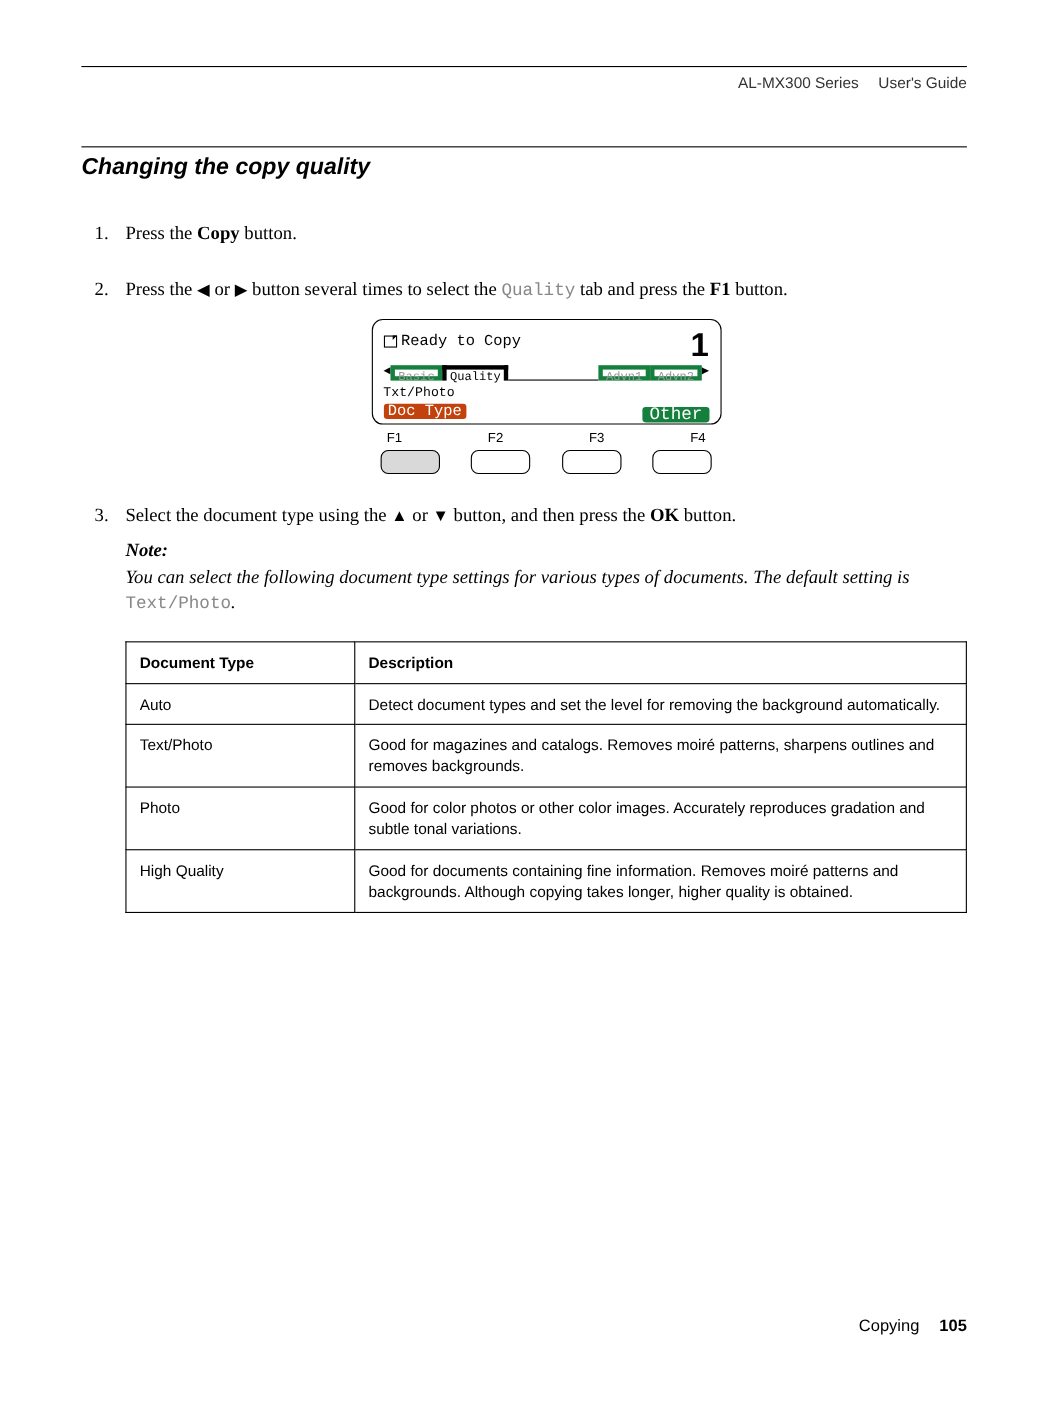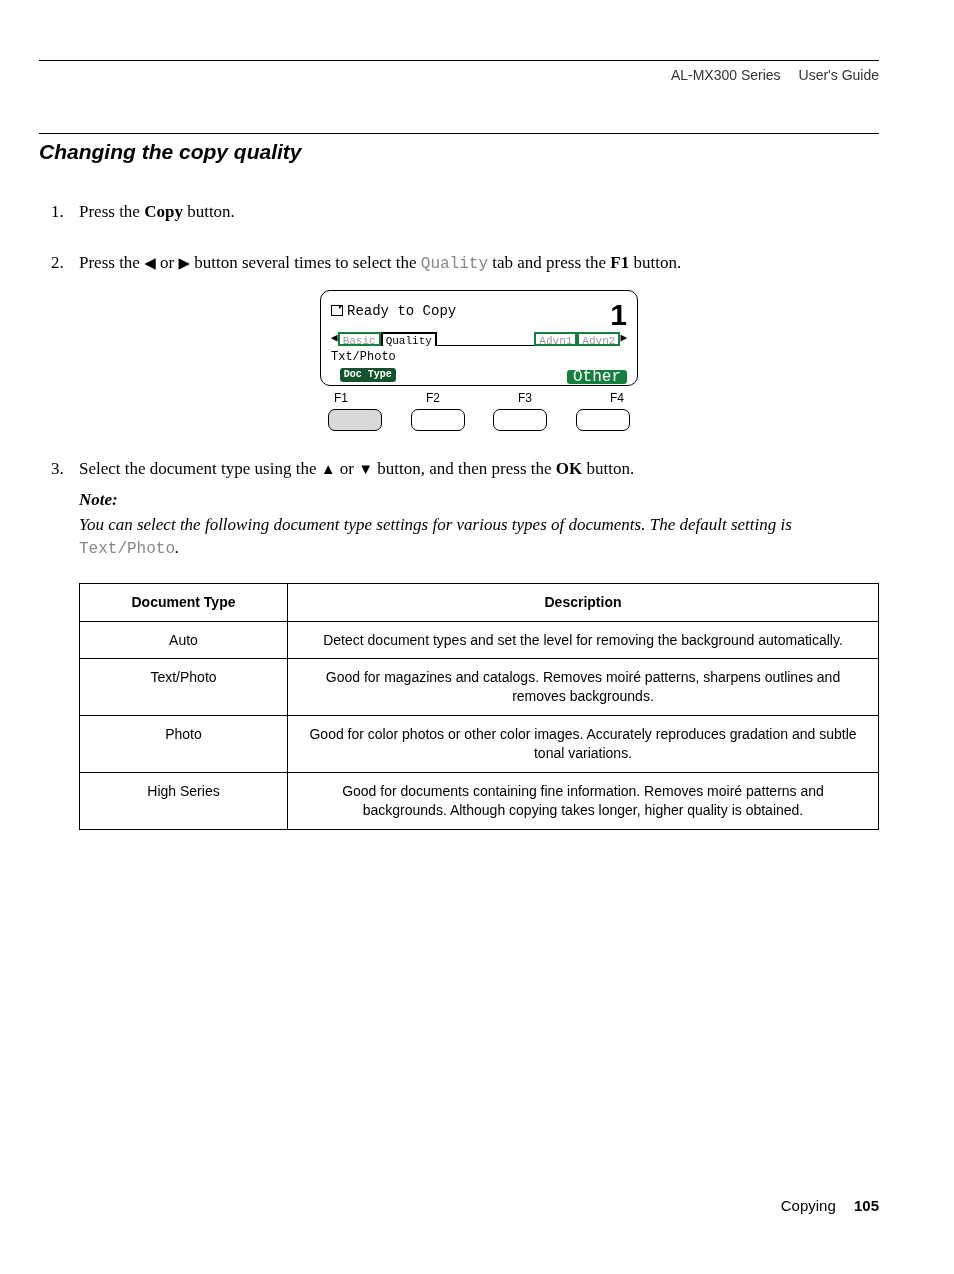--- a/index.html
+++ b/index.html
@@ -5,21 +5,21 @@
   * { box-sizing: border-box; margin: 0; padding: 0; }
   body {
     font-family: "Times New Roman", Georgia, serif;
     color: #000;
     background: #fff;
     width: 954px;
     height: 1274px;
     position: relative;
   }
   .page {
-    padding: 60px 75px 0 39px;
+    padding: 60px 75px 0 74px;
   }
   .header-line {
     border-top: 1px solid #000;
     margin-bottom: 6px;
   }
   .header-text {
     text-align: right;
     font-family: Arial, Helvetica, sans-serif;
     font-size: 14px;
     color: #333;
@@ -68,21 +68,20 @@
     color: #888;
     font-size: 16px;
   }
 
   
   .figure-wrap {
     display: flex;
     justify-content: center;
     margin-top: 14px;
     margin-bottom: 10px;
-    text-align: right;
   }
   .panel-outer {
     width: 318px;
   }
   .lcd {
     border: 1.5px solid #000;
     border-radius: 10px;
     padding: 10px 10px 8px 10px;
     font-family: "Courier New", monospace;
     font-size: 14px;
@@ -118,21 +117,21 @@
   }
   .tabrow {
     display: flex;
     align-items: center;
     gap: 0;
     margin-top: 10px;
     font-size: 12px;
   }
   .tabrow .tri { font-size: 11px; }
   .tab {
-    border: 2px solid #15803d;
+    border: 4px solid #15803d;
     padding: 0 3px;
     color: #999;
     line-height: 14px;
     height: 14px;
     font-size: 11px;
   }
   .tab.active {
     border-color: #000;
     color: #000;
     border-bottom: none;
@@ -144,28 +143,27 @@
     height: 14px;
   }
   .below-tabs {
     display:flex;
     justify-content: space-between;
     align-items: flex-end;
     margin-top: 2px;
     font-size: 12px;
   }
   .doc-type-badge {
-    background: #14532d;
+    background: #c2410c;
     color: #fff;
     padding: 0 4px;
     border-radius: 3px;
-    font-size: 10px;
+    font-size: 14px;
     display: inline-block;
     line-height: 14px;
-    font-weight: bold;
   }
   .other-badge {
     background: #15803d;
     color: #fff;
     padding: 0 6px;
     border-radius: 3px;
     font-size: 16px;
     line-height: 14px;
   }
   .fkeys {
@@ -205,21 +203,21 @@
   table.doc-table {
     width: 100%;
     border-collapse: collapse;
     margin-top: 22px;
     font-family: Arial, Helvetica, sans-serif;
     font-size: 14px;
   }
   table.doc-table th, table.doc-table td {
     border: 1px solid #000;
     padding: 9px 12px;
-    text-align: center;
+    text-align: left;
     vertical-align: top;
     line-height: 1.35;
   }
   table.doc-table th {
     font-weight: bold;
   }
   table.doc-table col.c1 { width: 208px; }
 
   .footer {
     position: absolute;
@@ -331,21 +329,21 @@
           </tr>
           <tr>
             <td>Text/Photo</td>
             <td>Good for magazines and catalogs. Removes moiré patterns, sharpens outlines and removes backgrounds.</td>
           </tr>
           <tr>
             <td>Photo</td>
             <td>Good for color photos or other color images. Accurately reproduces gradation and subtle tonal variations.</td>
           </tr>
           <tr>
-            <td>High Series</td>
+            <td>High Quality</td>
             <td>Good for documents containing fine information. Removes moiré patterns and backgrounds. Although copying takes longer, higher quality is obtained.</td>
           </tr>
         </tbody>
       </table>
     </li>
   </ol>
 
 </div>
 
 <div class="footer">

